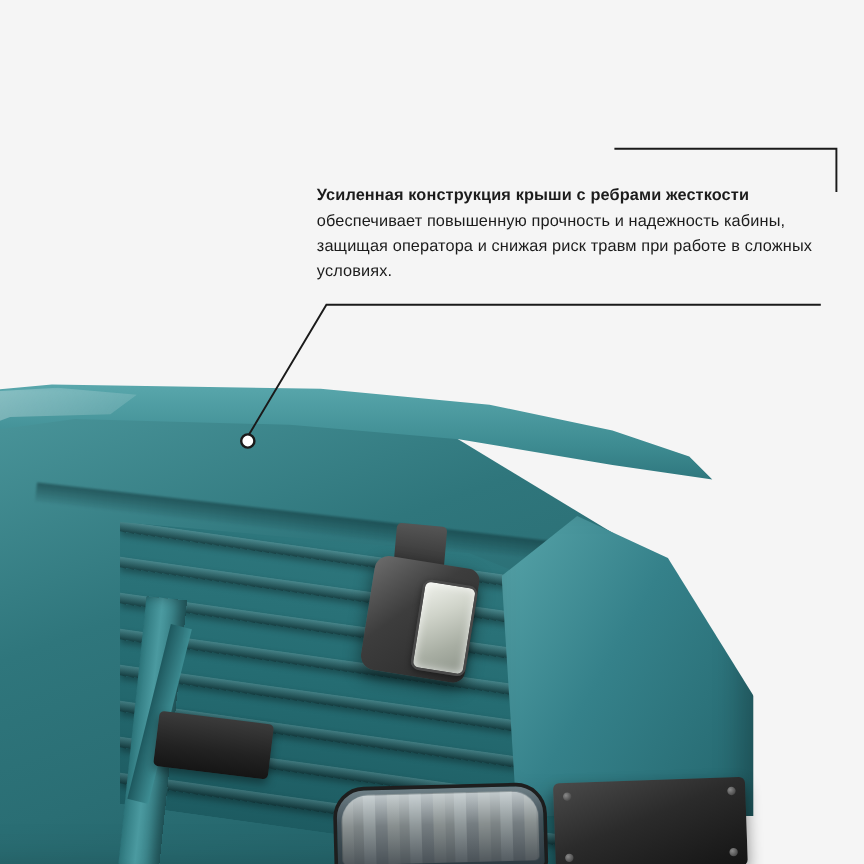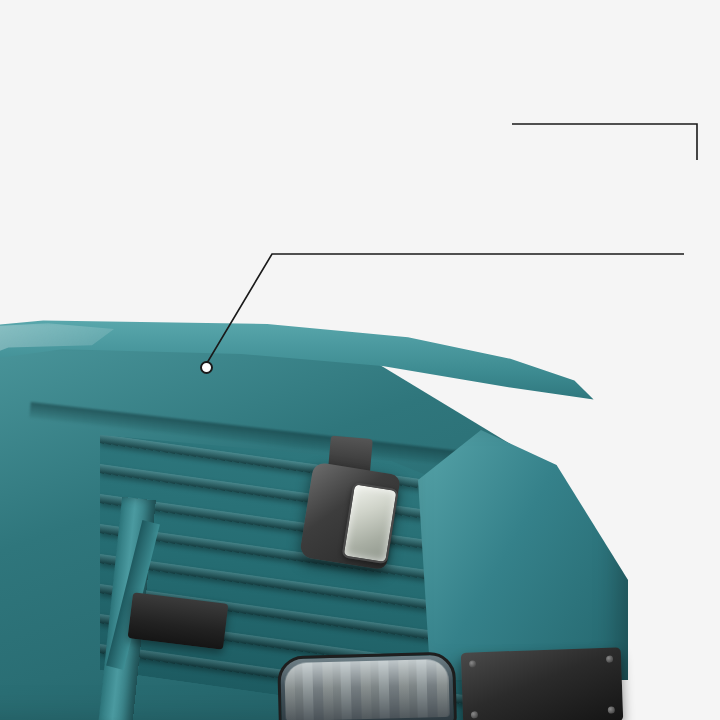--- a/index.html
+++ b/index.html
@@ -313,14 +313,17 @@
 
   <svg class="lines" viewBox="0 0 720 720">
 
     <path d="M 512 124 L 697 124 L 697 160" stroke="#1a1a1a" stroke-width="1.6" fill="none"></path>
 
     <path d="M 684 254 L 272 254 L 207 363" stroke="#1a1a1a" stroke-width="1.6" fill="none"></path>
   </svg>
 
   <div class="hotspot"></div>
 
+  <div class="callout-text">
+    <b>Усиленная конструкция крыши с ребрами жесткости</b><span> обеспечивает повышенную прочность и надежность кабины, защищая оператора и снижая риск травм при работе в сложных условиях.</span>
+  </div>
 
 </div>
 
 </body></html>

